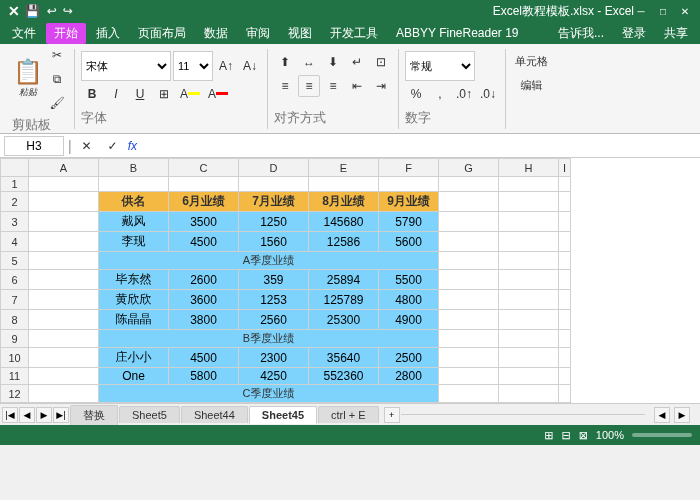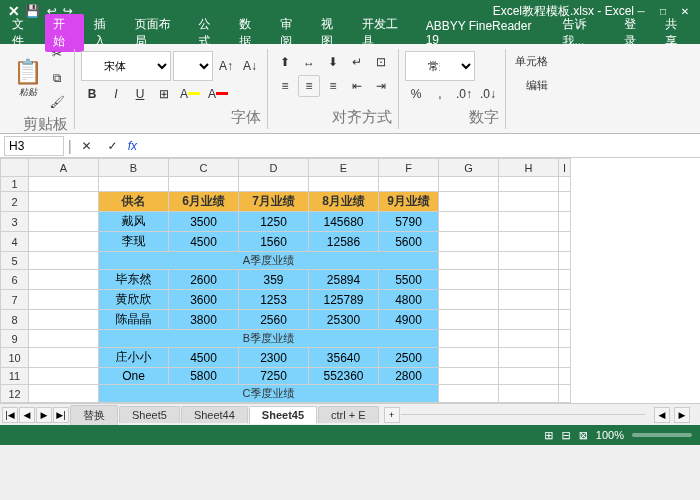--- a/index.html
+++ b/index.html
@@ -49,20 +49,21 @@
       border-bottom: 1px solid #ccc;
       padding: 0 4px;
       gap: 4px;
     }
     .cell-ref-box {
       width: 60px;
       height: 20px;
       border: 1px solid #ccc;
       padding: 0 4px;
       font-size: 12px;
+      text-align: center;
     }
     .formula-divider { color: #999; font-size: 14px; }
     .formula-input {
       flex: 1;
       height: 20px;
       border: none;
       outline: none;
       font-size: 12px;
     }
     .fx-label { color: #1d4ed8; font-style: italic; font-size: 12px; }
@@ -196,23 +197,23 @@
       display: flex;
       flex-direction: column;
       border-right: 1px solid #ccc;
       padding: 2px 6px;
       height: 80px;
       justify-content: center;
       gap: 2px;
     }
     .tb-section:last-child { border-right: none; }
     .tb-section-label {
-      font-size: 15px;
+      font-size: 13px;
       color: #777;
-      text-align: right;
+      text-align: left;
       margin-top: auto;
     }
 
     .tb-row { display: flex; align-items: center; gap: 2px; }
     .tb-btn {
       min-width: 22px;
       height: 22px;
       border: 1px solid transparent;
       background: transparent;
       cursor: pointer;
@@ -228,21 +229,21 @@
       width: 32px;
       height: 52px;
       flex-direction: column;
       font-size: 22px;
     }
     .tb-select {
       height: 30px;
       border: 1px solid #ccc;
       background: white;
       font-size: 11px;
-      padding: 0 18px;
+      padding: 0 0;
     }
 
     .col-A { width: 28px; }
     .col-B { width: 70px; }
     .col-C { width: 70px; }
     .col-D { width: 70px; }
     .col-E { width: 70px; }
     .col-F { width: 70px; }
     .col-G { width: 60px; }
     .col-H { width: 60px; }
@@ -264,21 +265,20 @@
     <span class="win-btn">□</span>
     <span class="win-btn">✕</span>
   </div>
 </div>
 
 <div class="menu-bar">
   <span class="menu-item">文件</span>
   <span class="menu-item active">开始</span>
   <span class="menu-item">插入</span>
   <span class="menu-item">页面布局</span>
-  <span class="menu-item">公式</span>
   <span class="menu-item">数据</span>
   <span class="menu-item">审阅</span>
   <span class="menu-item">视图</span>
   <span class="menu-item">开发工具</span>
   <span class="menu-item">ABBYY FineReader 19</span>
   <div style="flex:1"></div>
   <span class="menu-item">告诉我...</span>
   <span class="menu-item">登录</span>
   <span class="menu-item">共享</span>
 </div>
@@ -345,21 +345,21 @@
       <button class="tb-btn">%</button>
       <button class="tb-btn">,</button>
       <button class="tb-btn">.0↑</button>
       <button class="tb-btn">.0↓</button>
     </div>
     <span class="tb-section-label">数字</span>
   </div>
 
 
   <div class="tb-section">
-    <div class="tb-row" style="flex-direction:column;gap:2px;align-items:flex-end;">
+    <div class="tb-row" style="flex-direction:column;gap:2px;">
       <button class="tb-btn" style="font-size:11px;">单元格</button>
       <button class="tb-btn" style="font-size:11px;">编辑</button>
     </div>
     <span class="tb-section-label"></span>
   </div>
 </div>
 
 <div class="formula-bar">
   <input class="cell-ref-box" type="text" value="H3" style="">
   <span class="formula-divider">|</span>
@@ -519,21 +519,21 @@
           <td></td>
           <td></td>
           <td></td>
         </tr>
 
         <tr>
           <td class="row-header">11</td>
           <td></td>
           <td class="data-green">One</td>
           <td class="data-green">5800</td>
-          <td class="data-green">7250</td>
+          <td class="data-green">4250</td>
           <td class="data-green">552360</td>
           <td class="data-green">2800</td>
           <td></td>
           <td></td>
           <td></td>
         </tr>
 
         <tr>
           <td class="row-header">12</td>
           <td></td>

